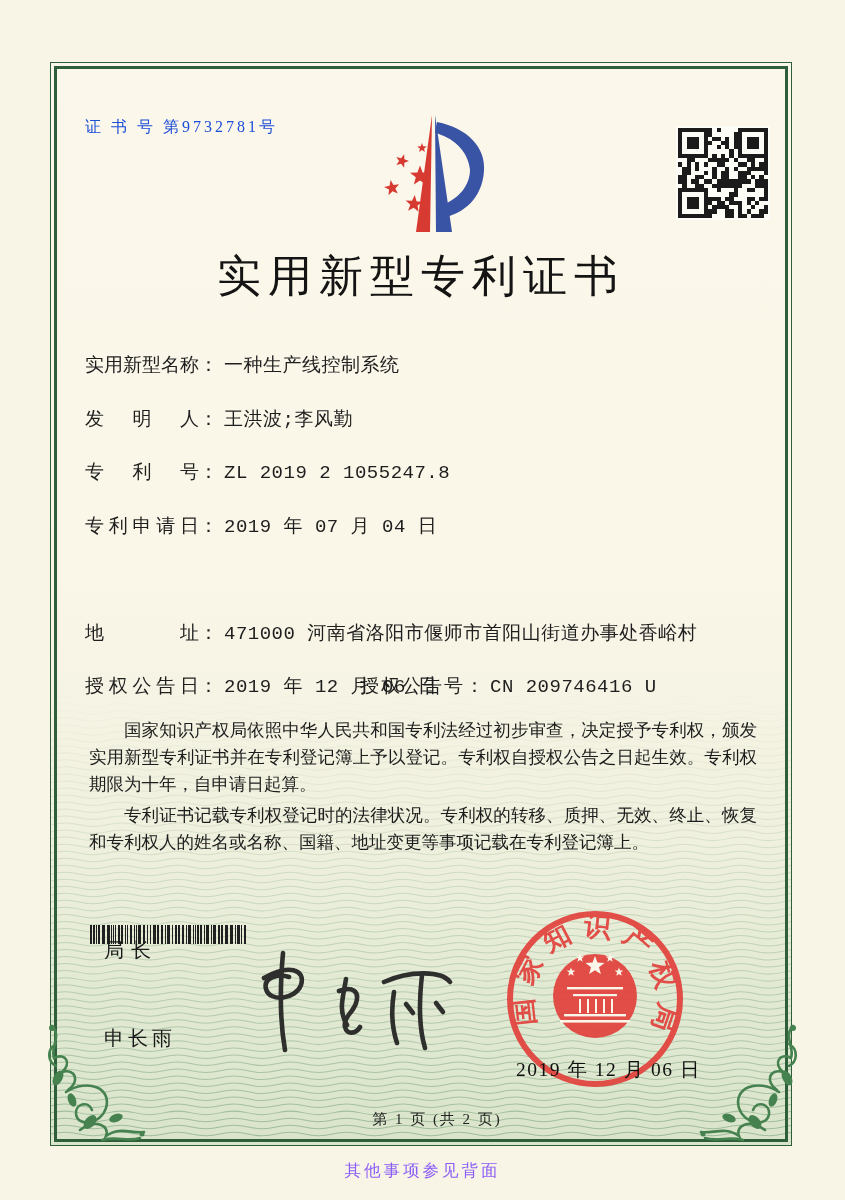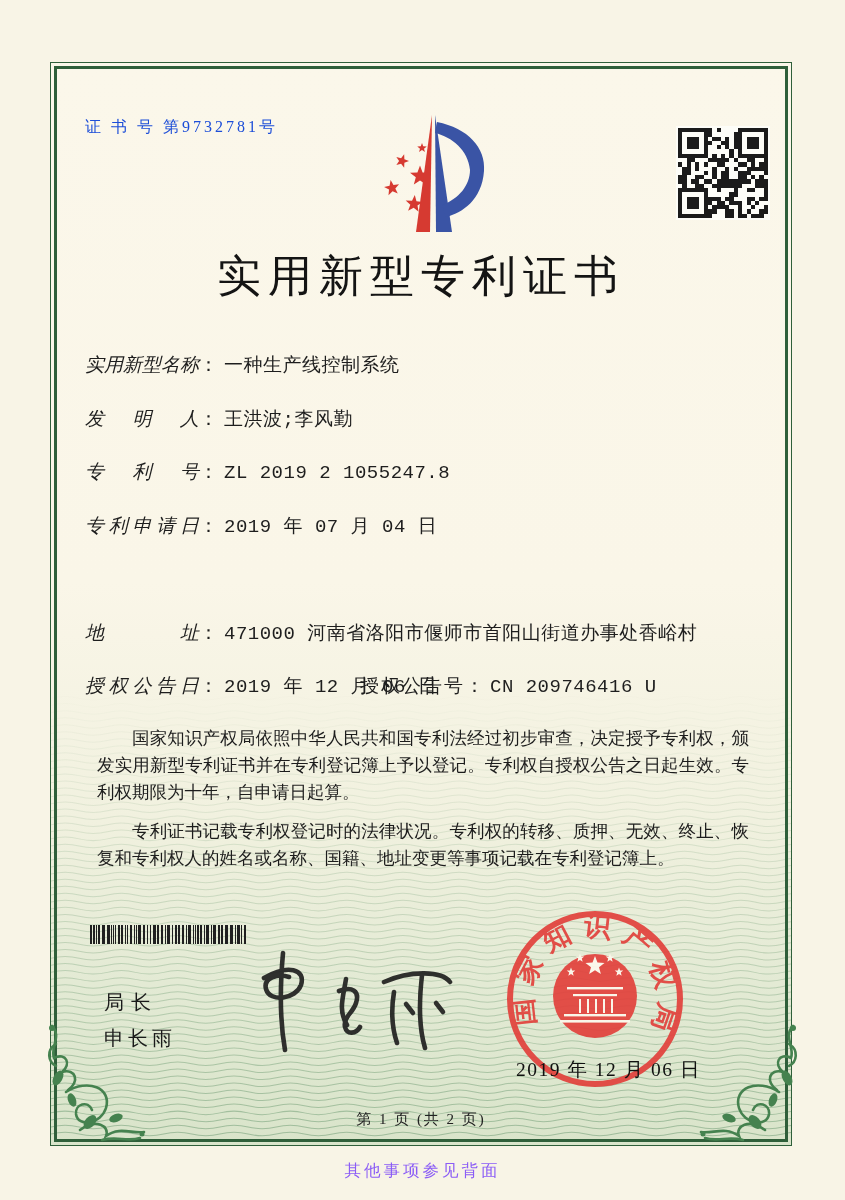--- a/index.html
+++ b/index.html
@@ -24,36 +24,36 @@
   }
   #waves-svg{position:absolute;left:0;top:0;width:100%;height:100%;}
   
   .abs{position:absolute;}
   .cert-number{left:85px;top:117px;font-size:16px;letter-spacing:3px;color:#1d4ed8;}
   .logo-box{left:356px;top:110px;width:132px;height:128px;}
   .qr-box{left:676px;top:126px;width:94px;height:94px;background:#fdfdf8;padding:2px;box-sizing:border-box;}
   .title{left:50px;top:247px;width:742px;text-align:center;font-size:44px;font-weight:400;
          letter-spacing:7px;color:#141414;}
   .field-row{position:absolute;left:85px;font-size:19px;color:#1e1e1e;white-space:nowrap;}
-  .flabel{display:inline-block;width:114px;text-align:justify;text-align-last:justify;vertical-align:bottom;font-style:italic;}
+  .flabel{display:inline-block;width:114px;text-align:justify;text-align-last:justify;vertical-align:bottom;}
   .fcolon{display:inline-block;margin-right:6px;}
   .fvalue{letter-spacing:0.5px;font-family:Liberation Mono, monospace;}
   .grant-second{position:absolute;left:275px;top:0;white-space:nowrap;}
   .grant-second .flabel2{letter-spacing:2px;}
   .paragraphs{left:85px;top:713px;width:676px;font-size:17.5px;line-height:27px;
               text-align:justify;color:#1c1c1c;}
-  .paragraphs p{margin:12px;text-indent:2em;}
+  .paragraphs p{margin:4px;text-indent:2em;}
   .barcode-box{left:90px;top:925px;width:158px;height:19px;}
-  .commissioner-label{left:104px;top:989px;font-size:20px;letter-spacing:7px;color:#1a1a1a;text-align:right;}
+  .commissioner-label{left:104px;top:937px;font-size:20px;letter-spacing:7px;color:#1a1a1a;text-align:right;}
   .commissioner-name{left:104px;top:1025px;font-size:20px;letter-spacing:4px;color:#1a1a1a;}
   .signature-box{left:226px;top:946px;width:240px;height:112px;}
   .seal-box{left:503px;top:907px;width:184px;height:184px;}
   .seal-date{left:516px;top:1056px;font-size:19.5px;letter-spacing:1.5px;color:#101010;z-index:5;}
   .page-info{left:50px;top:1110px;width:742px;text-align:center;font-size:15px;
-             letter-spacing:2px;color:#222;}
+             letter-spacing:2px;color:#222;padding-left:16px;}
   .back-note{left:0;top:1160px;width:845px;text-align:center;font-size:16.5px;
              letter-spacing:3px;color:#8b5cf6;}
   .ornament{width:112px;height:132px;}
   .ornament-left{left:36px;top:1022px;}
   .ornament-right{left:697px;top:1022px;transform:scaleX(-1);}
 </style>
 </head>
 <body>
 
 <div class="page">

